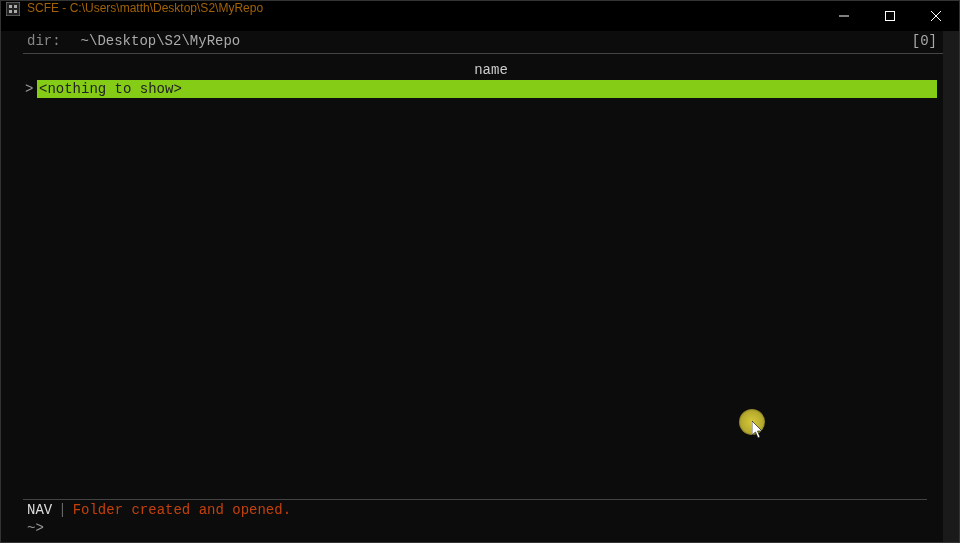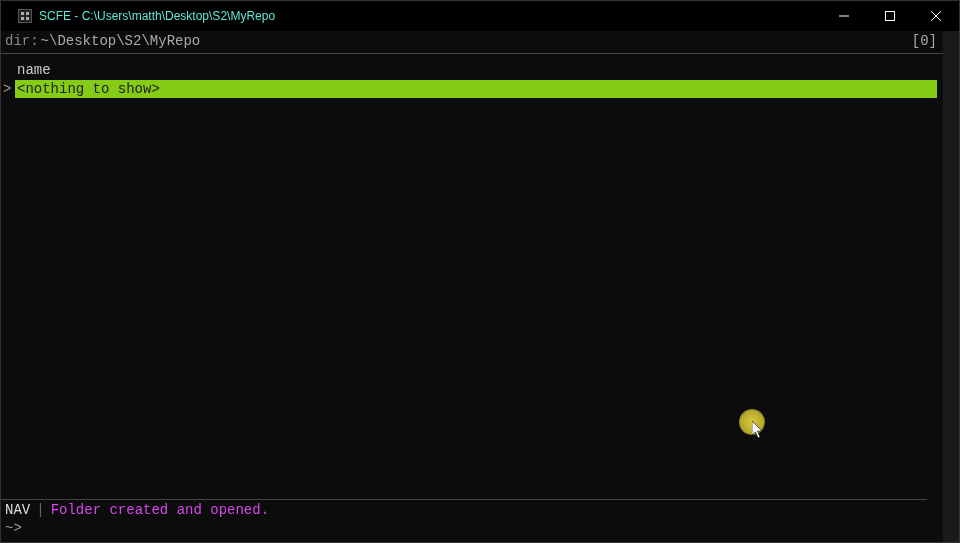--- a/index.html
+++ b/index.html
@@ -11,23 +11,22 @@
     color: #ccc;
     display: flex;
     flex-direction: column;
     border: 1px solid #333;
   }
   
   .titlebar {
     height: 30px;
     background: #000;
     display: flex;
-    align-items: center;
-    padding-left: 16px;
-    color: #5eead4;
+    padding-left: 4px;
+    color: #a16207;
     font-family: 'Segoe UI', Tahoma, sans-serif;
     font-size: 12px;
   }
   .titlebar .app-icon {
     width: 16px; height: 16px;
     margin-right: 6px;
     display: inline-flex;
     align-items: center;
     justify-content: center;
   }
@@ -40,20 +39,21 @@
     color: #fff;
   }
   .win-btn svg { display: block; }
   
   .main {
     flex: 1 1 auto;
     display: flex;
     flex-direction: column;
     background: #0c0c0c;
     position: relative;
+    padding-left: 22px;
   }
   .scroll-gutter {
     position: absolute;
     top: 0;
     right: 0;
     bottom: 0;
     width: 16px;
     background: #1a1a1a;
   }
   .content {
@@ -63,29 +63,30 @@
     margin-right: 16px;
   }
   .dir-line {
     display: flex;
     align-items: center;
     color: #888;
     padding: 2px 4px 4px 4px;
     border-bottom: 1px solid #444;
   }
   .dir-line .dir-label { color: #888; }
-  .dir-line .dir-path { color: #aaa; margin-left: 2px; }
+  .dir-line .dir-path { color: #aaa; margin-left: 20px; }
   .dir-line .spacer2 { flex: 1 1 auto; }
   .dir-line .counter { color: #aaa; padding-right: 2px; }
   .list-area {
     padding: 6px 0 0 0;
   }
   .header-row {
     padding: 2px 0 2px 16px;
     color: #ccc;
+    text-align: center;
   }
   .placeholder-row {
     display: flex;
     align-items: stretch;
     line-height: 18px;
     height: 18px;
   }
   .placeholder-row .caret {
     width: 14px;
     text-align: left;
@@ -112,21 +113,21 @@
     display: flex;
     align-items: center;
     color: #ccc;
     text-align: center;
   }
   .status-line1 .mode { color: #ddd; }
   .status-line1 .sep {
     color: #666;
     margin: 0 6px;
   }
-  .status-line1 .msg { color: #d946ef; }
+  .status-line1 .msg { color: #c2410c; }
   .status-line2 {
     display: flex;
     align-items: center;
     color: #888;
     padding: 2px 0 6px 0;
   }
   .status-line2 .prompt-sym { color: #999; margin-right: 6px; }
   
   .cursor-highlight {
     position: absolute;

